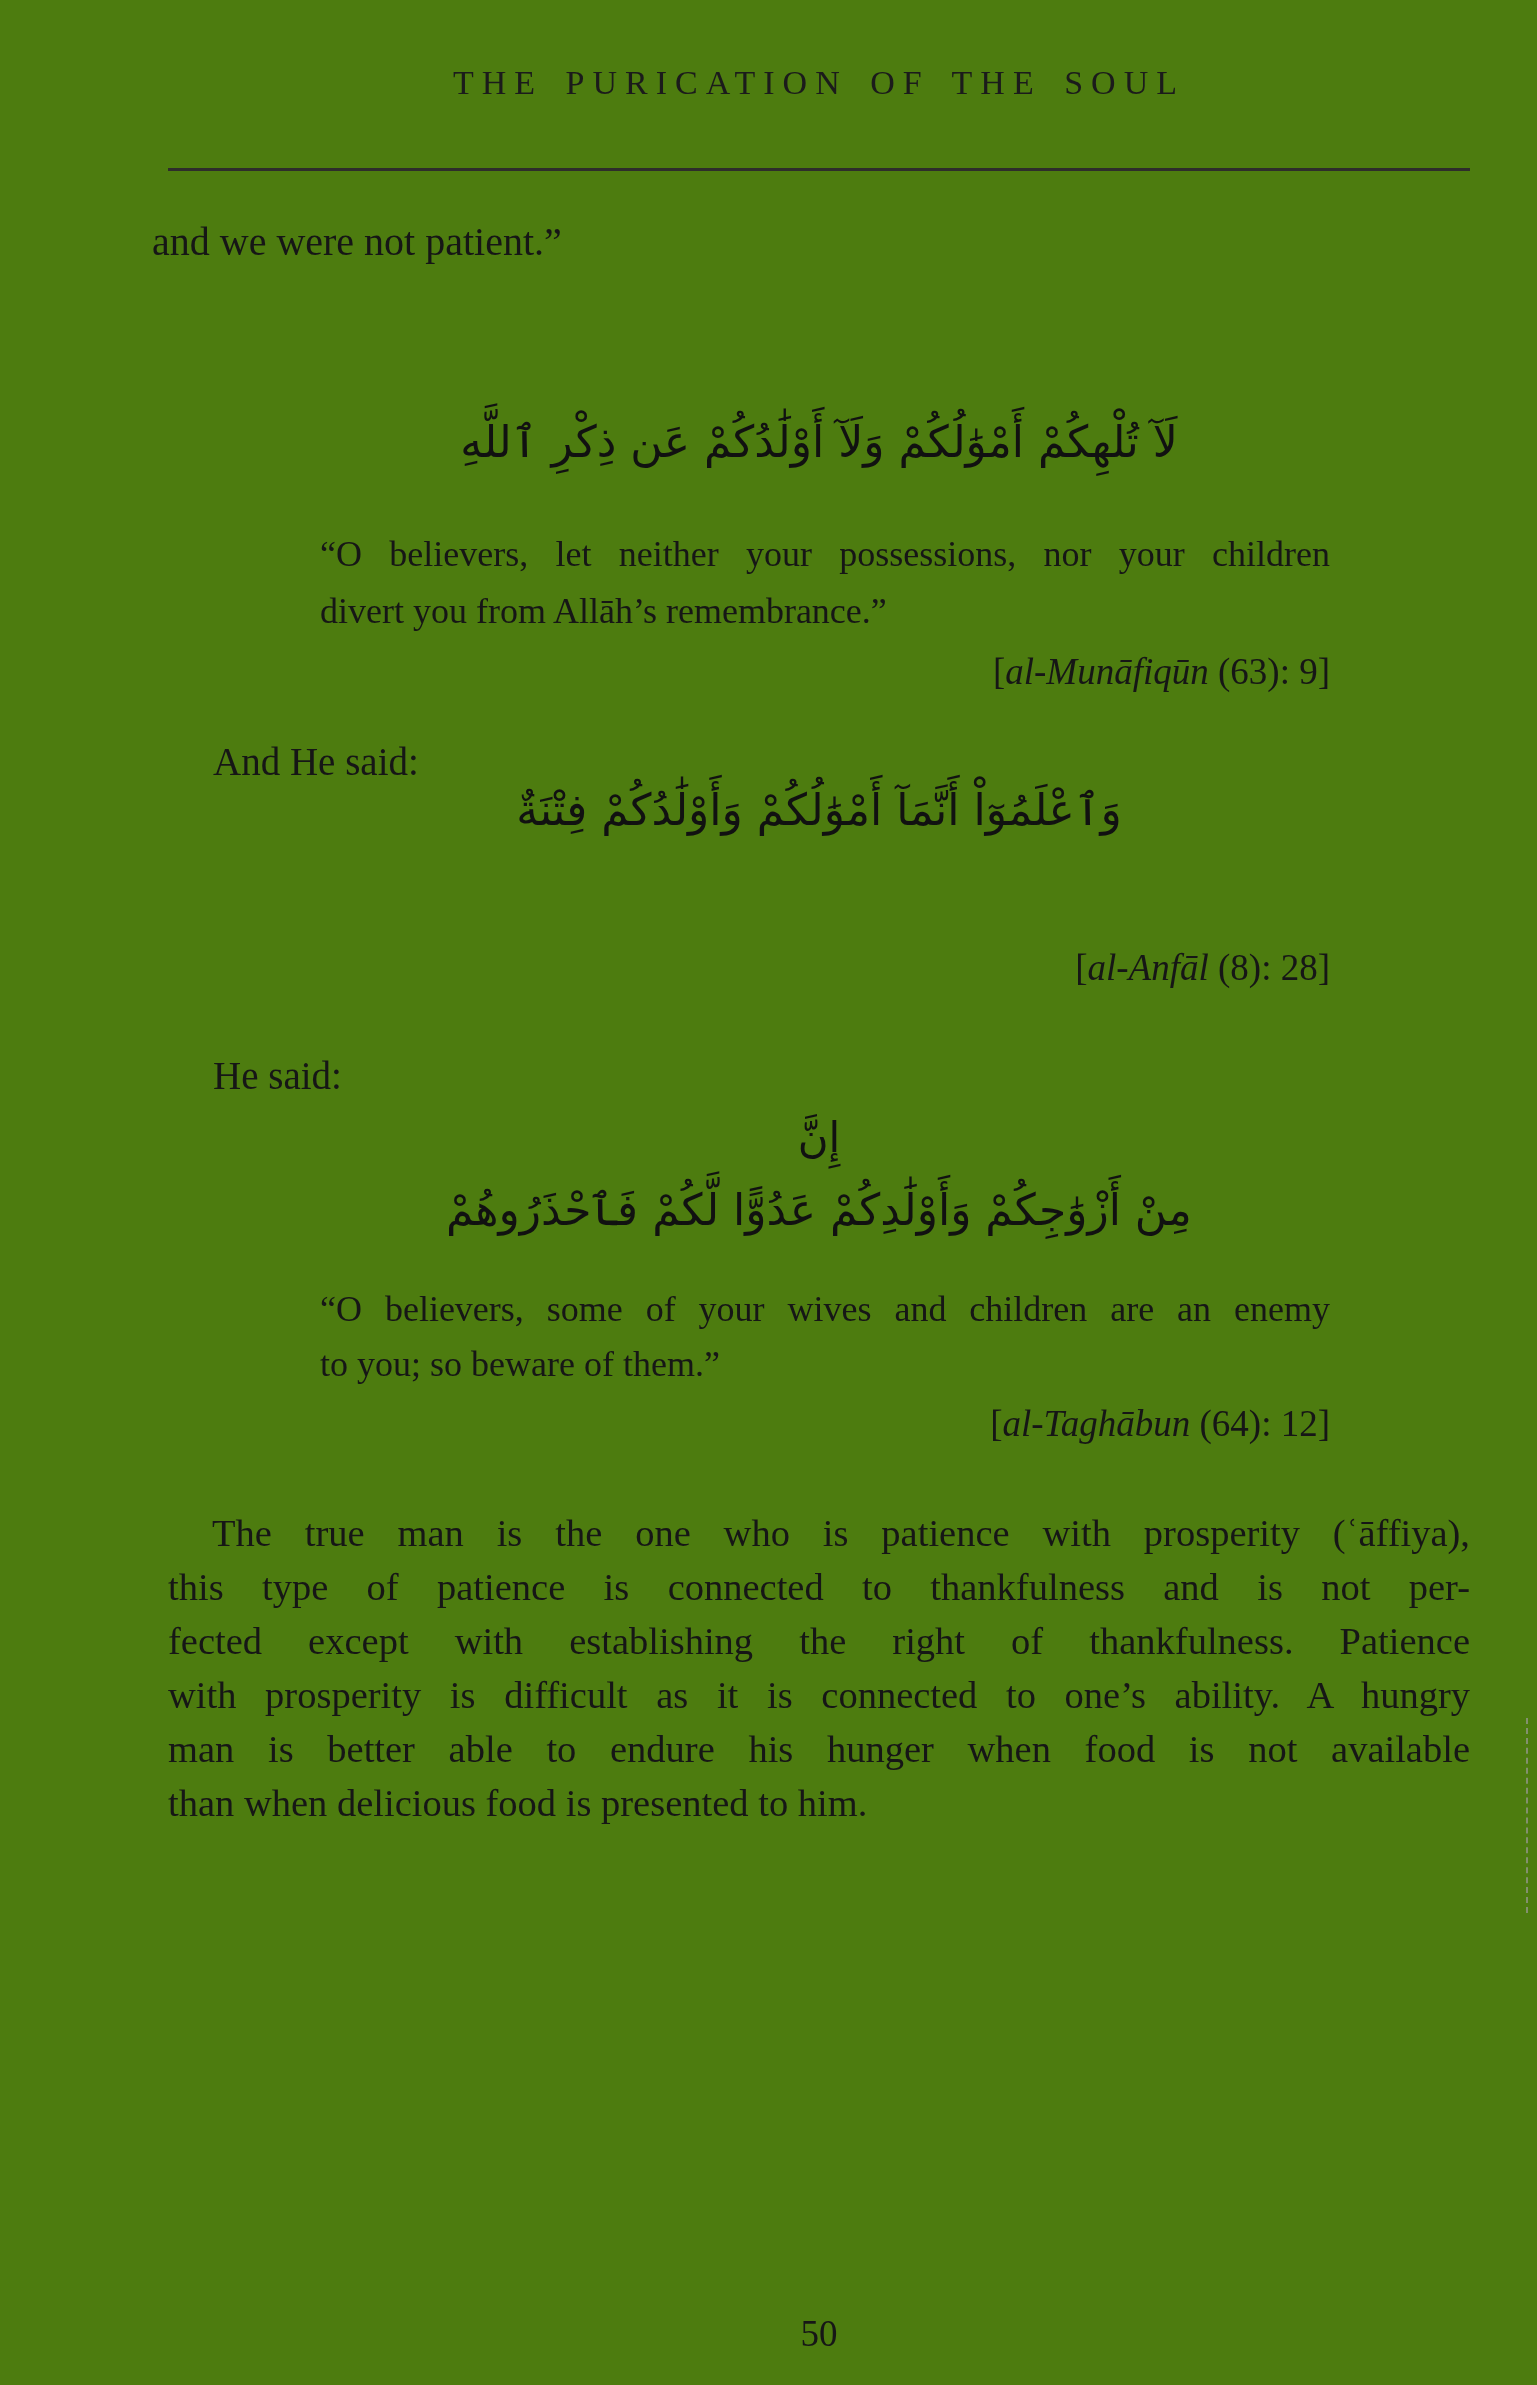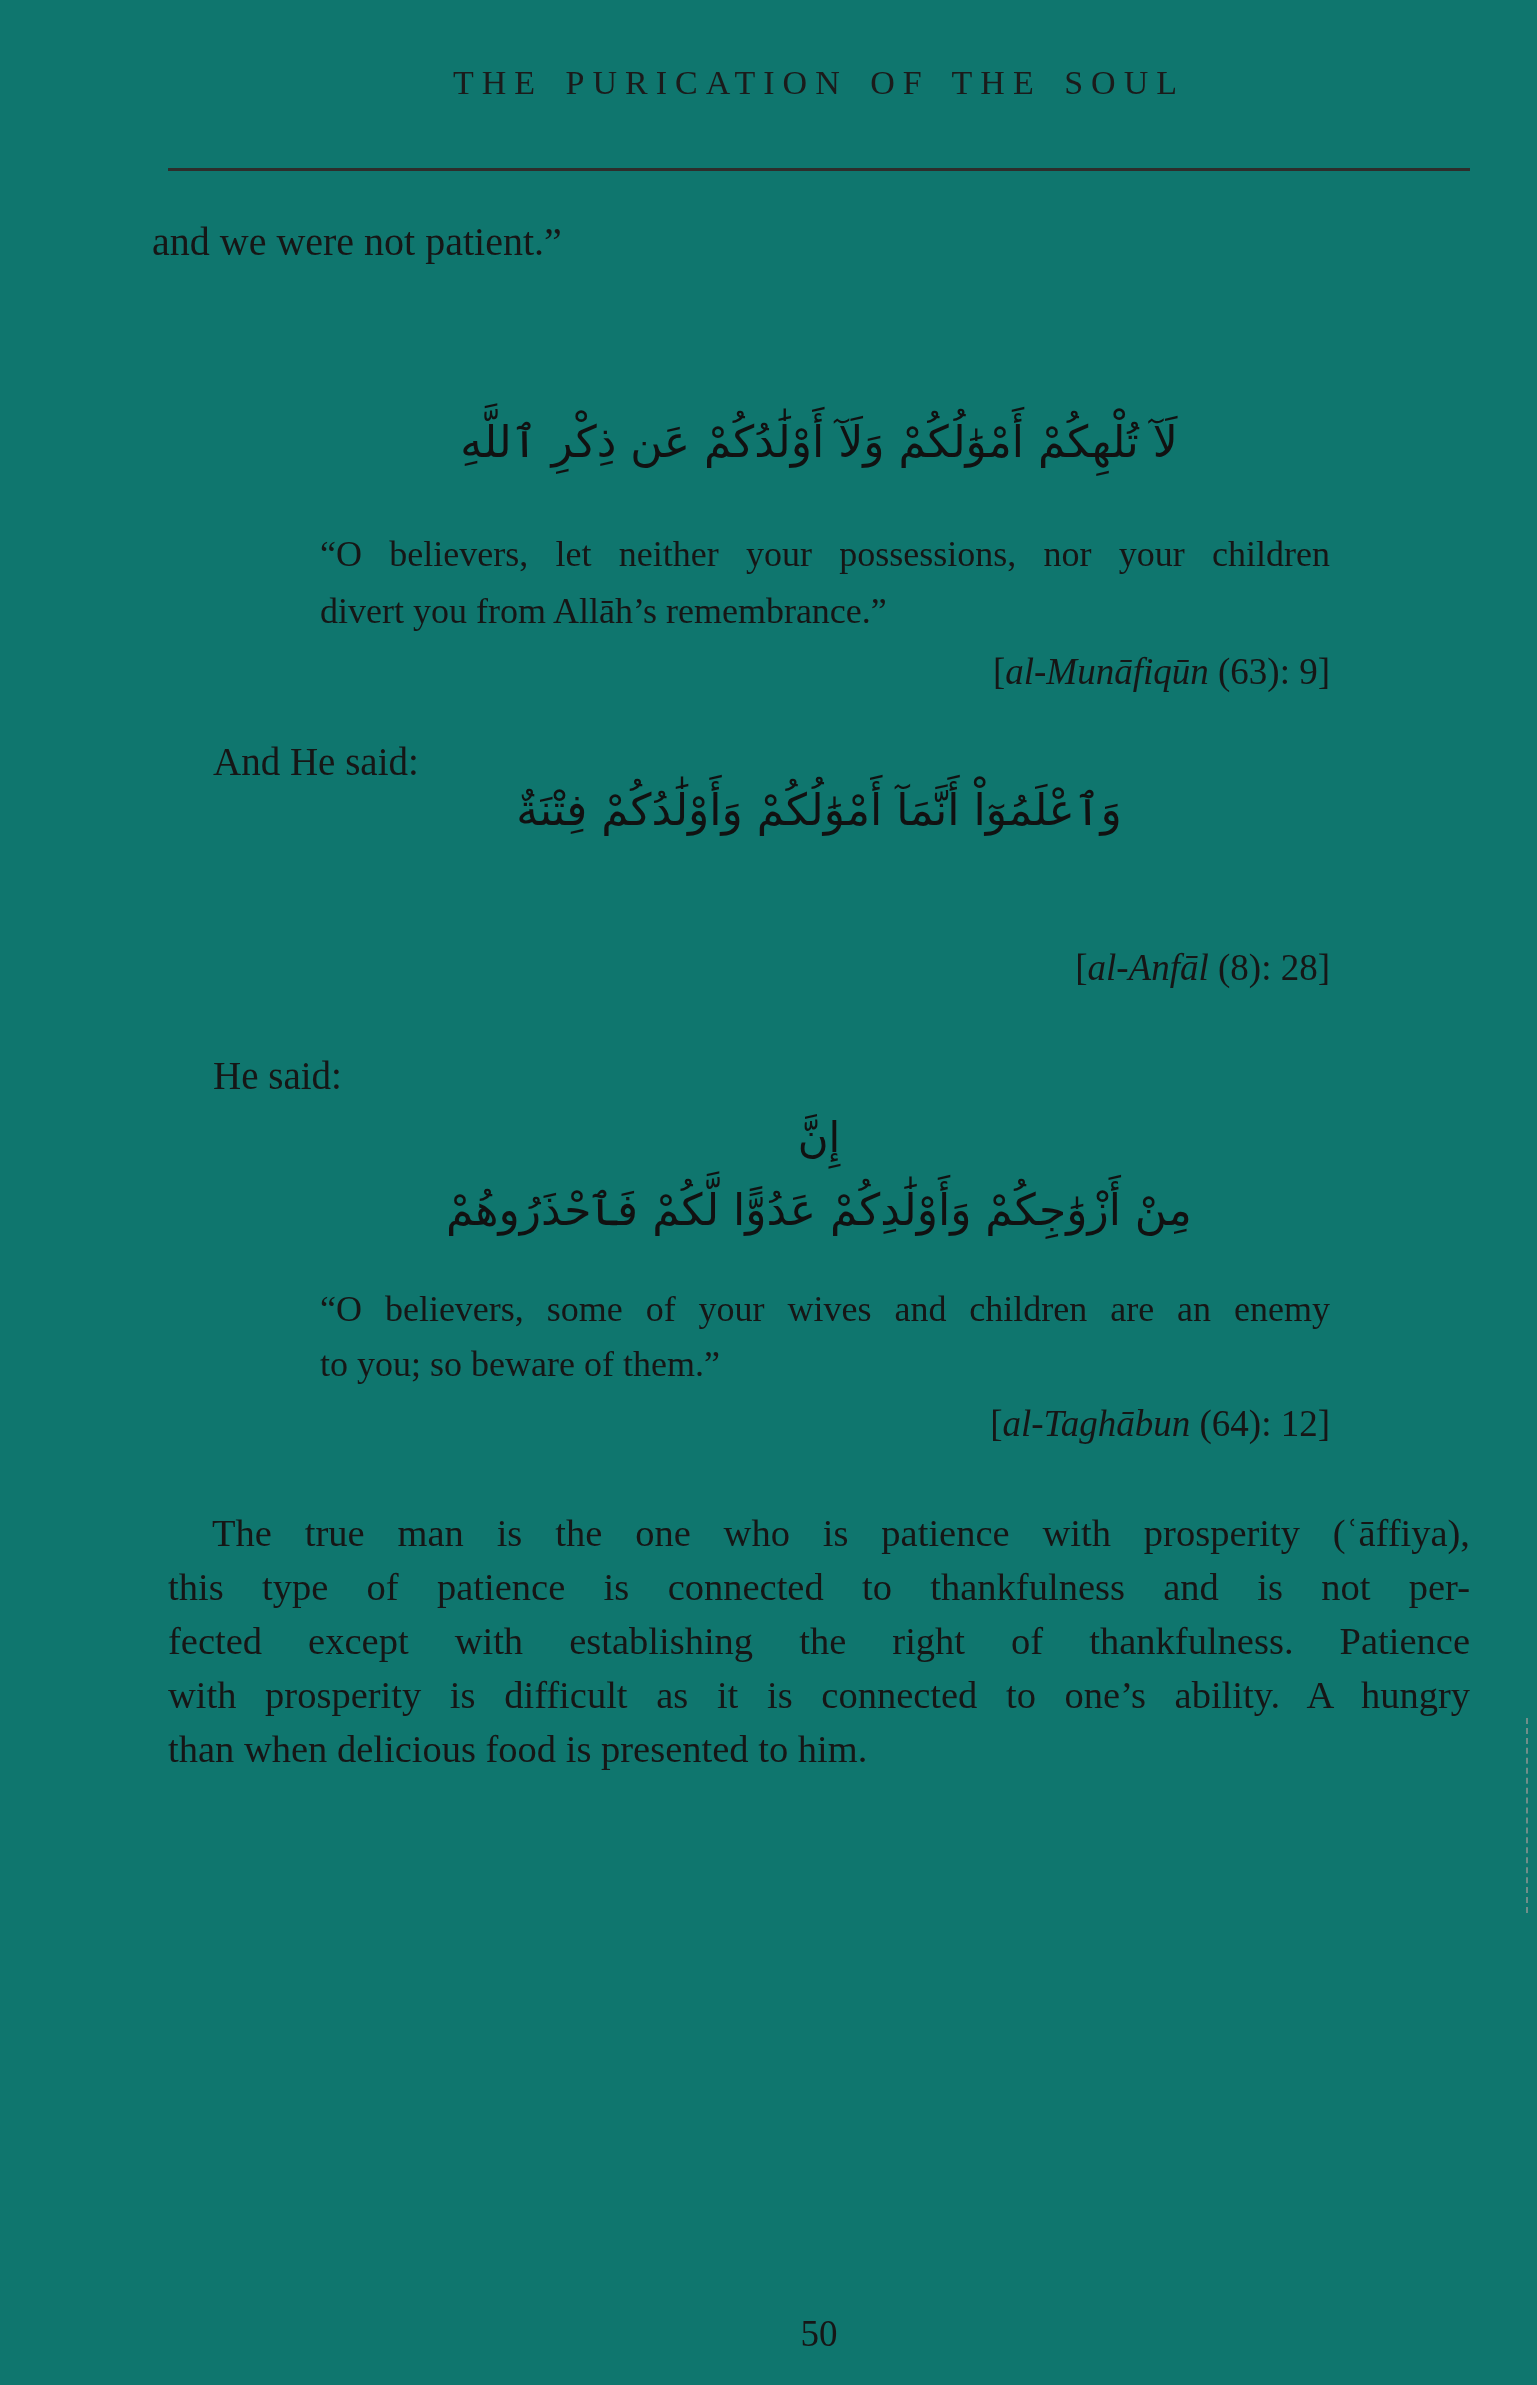--- a/index.html
+++ b/index.html
@@ -1,21 +1,21 @@
 <!DOCTYPE html>
 <html><head>
 <meta charset="utf-8">
 <style>
   html, body { margin: 0; padding: 0; background: #e8e8e4; }
   .page {
     position: relative;
     width: 1537px;
     height: 2385px;
     margin: 0 auto;
-    background: #0f766e;
+    background: #4d7c0f;
     color: #161616;
     font-family: "Liberation Serif", serif;
     overflow: hidden;
   }
   .abs { position: absolute; }
 
   .running-head {
     left: 168px; top: 64px; width: 1302px;
     text-align: center;
     font-size: 34px;
@@ -130,20 +130,21 @@
     <div class="quote-line justify">“O believers, some of your wives and children are an enemy</div>
     <div class="quote-line">to you; so beware of them.”</div>
   </div>
   <div class="abs citation" id="s3-cite"><span>[</span><span class="src">al-Taghābun</span><span> (64): 12]</span></div>
 
   <div class="abs body-par">
     <div class="pline"><span class="indent"></span><span>The true man is the one who is patience with prosperity (</span><span class="term-italic">ʿāffiya</span><span>),</span></div>
     <div class="pline">this type of patience is connected to thankfulness and is not per-</div>
     <div class="pline">fected except with establishing the right of thankfulness. Patience</div>
     <div class="pline">with prosperity is difficult as it is connected to one’s ability. A hungry</div>
+    <div class="pline">man is better able to endure his hunger when food is not available</div>
     <div class="pline last">than when delicious food is presented to him.</div>
   </div>
 
   <div class="abs page-number">50</div>
 
   <div class="abs scan-artifact"></div>
 
 </div>
 
 </body></html>

